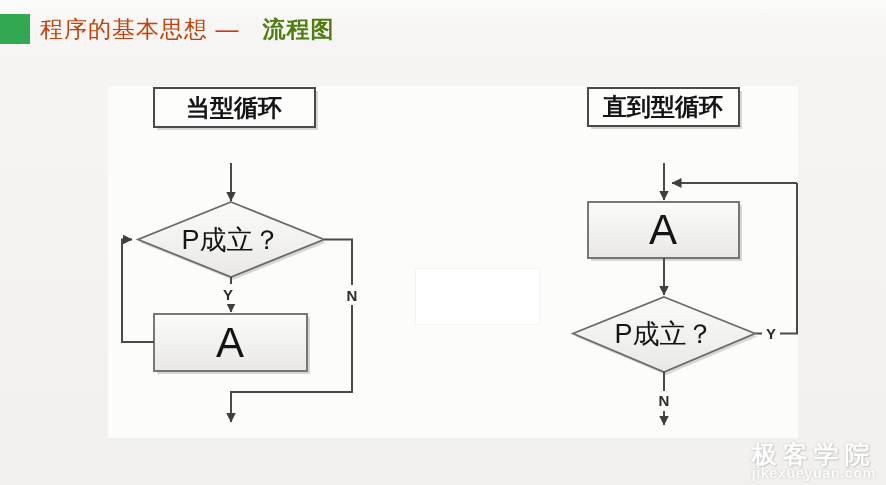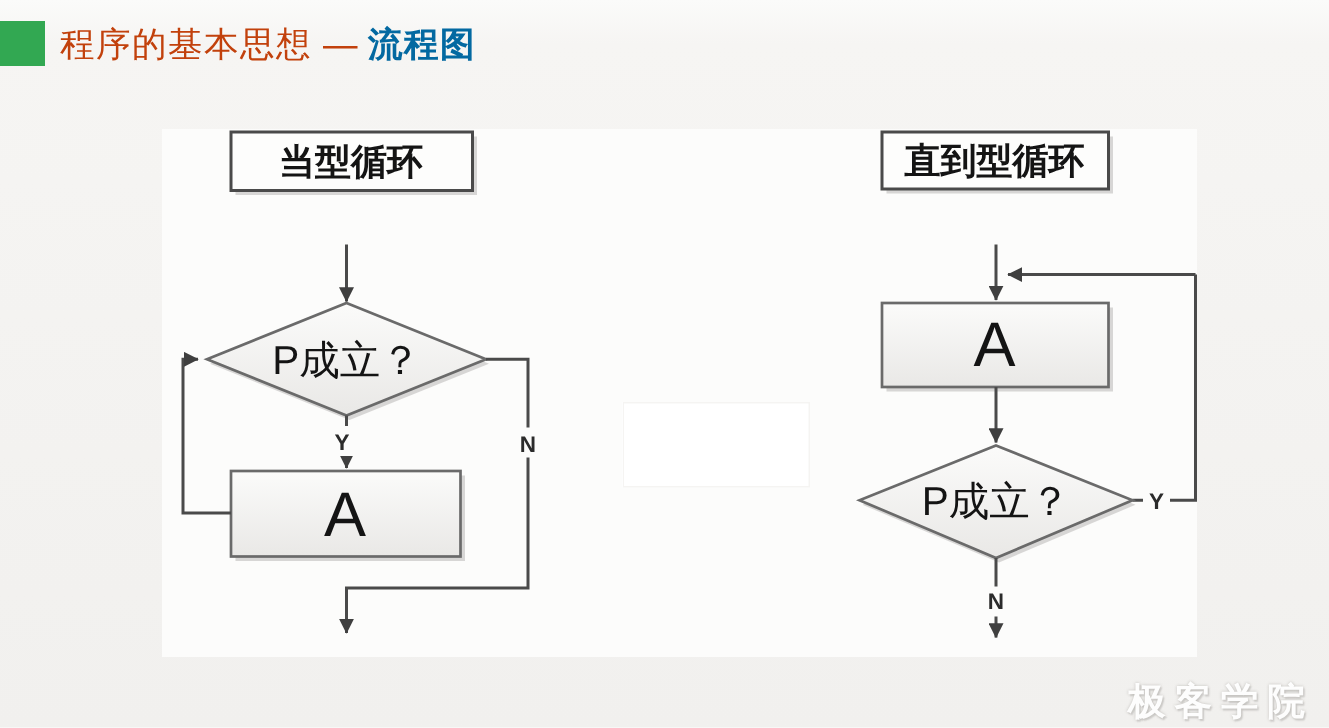--- a/index.html
+++ b/index.html
@@ -6,21 +6,21 @@
   body{
     width:886px;height:485px;position:relative;overflow:hidden;
     background:linear-gradient(#fbfbfa 0%, #f6f5f3 6%, #f1f0ee 100%);
     font-family:"Liberation Sans","DejaVu Sans",sans-serif;
     -webkit-font-smoothing:antialiased;
   }
   
   .accent-square{position:absolute;left:0;top:14px;width:30px;height:30px;background:#32a852;}
   .header-title{position:absolute;left:40px;top:14px;height:30px;line-height:31px;font-size:23px;white-space:nowrap;}
   .title-prefix{color:#c2410c;letter-spacing:1px;}
-  .title-highlight{color:#0369a1;font-weight:bold;margin-left:6px;letter-spacing:1px;}
+  .title-highlight{color:#4d7c0f;font-weight:bold;margin-left:23px;letter-spacing:1px;}
   
   .canvas{position:absolute;left:108px;top:86px;width:690px;height:352px;background:#fcfcfb;}
   .ghost-box{position:absolute;left:307px;top:182px;width:125px;height:57px;background:rgba(255,255,255,.85);box-shadow:0 0 0 1px rgba(244,243,241,.9) inset;}
   
   .fc{position:absolute;top:75px;}
   .fc-left{left:85px;}
   .fc-right{left:545px;}
   svg text{font-family:"Liberation Sans","DejaVu Sans",sans-serif;}
   .shape-line{fill:none;stroke:#4a4a4a;stroke-width:2;}
   .shape-outline{stroke:#6a6a6a;stroke-width:1.8;}
@@ -122,13 +122,14 @@
   <text class="yn" x="226" y="264" text-anchor="middle">Y</text>
 
   <line class="shape-line" x1="119" y1="297" x2="119" y2="316"></line>
   <rect class="labelbg" x="109" y="317" width="19" height="18"></rect>
   <text class="yn" x="119" y="331" text-anchor="middle">N</text>
   <line class="shape-line" x1="119" y1="336" x2="119" y2="350" marker-end="url(#ahR)"></line>
 </svg>
 
 <div class="watermark">
   <div class="wm-brand">极客学院</div>
+  <div class="wm-domain">jikexueyuan.com</div>
 </div>
 
 </body></html>

